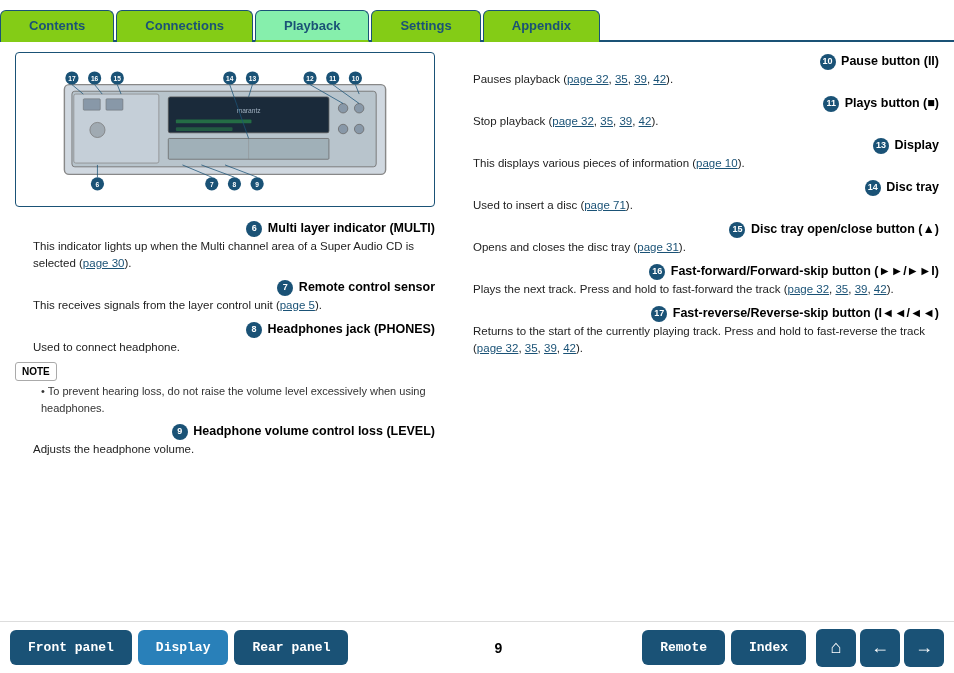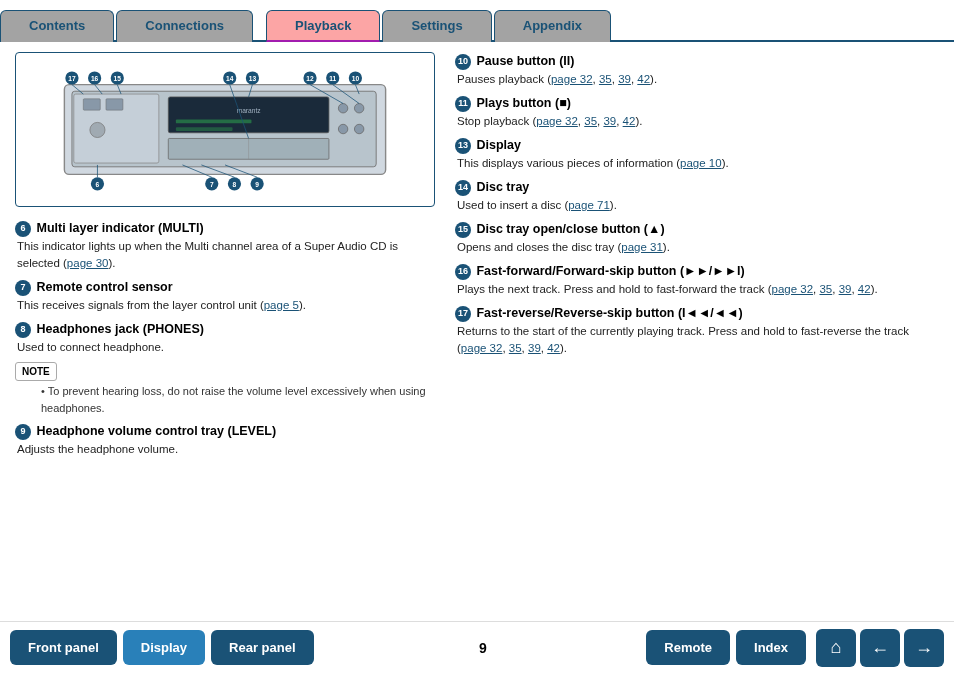--- a/index.html
+++ b/index.html
@@ -22,29 +22,28 @@
     .nav-tab {
       padding: 7px 28px;
       border: 1.5px solid #1a5276;
       border-bottom: none;
       border-radius: 6px 6px 0 0;
       margin-right: 2px;
       cursor: pointer;
       font-size: 13px;
       font-weight: bold;
       color: #1a5276;
-      background: #a3a3a3;
+      background: #84cc16;
       position: relative;
       bottom: -2px;
     }
     .nav-tab.active {
-      background: #fca5a5;
-      border-bottom: 2px solid #a21caf;
+      background: #86efac;
+      border-bottom: 2px solid #84cc16;
       z-index: 2;
-      margin-left: 11px;
     }
 
     
     .main-content {
       display: flex;
       padding: 10px 15px;
       gap: 20px;
       height: calc(673px - 46px - 52px);
     }
 
@@ -73,39 +72,40 @@
     .desc-section {
       margin-bottom: 8px;
     }
     .desc-item {
       margin-bottom: 6px;
       line-height: 1.5;
     }
     .desc-item .title {
       font-weight: bold;
       font-size: 12.5px;
+      text-align: right;
     }
     .desc-item .circle-num {
       display: inline-flex;
       align-items: center;
       justify-content: center;
       width: 16px;
       height: 16px;
       border-radius: 50%;
       background: #1a5276;
       color: #fff;
       font-size: 9px;
       font-weight: bold;
       margin-right: 2px;
       vertical-align: middle;
     }
     .desc-item .body-text {
       font-size: 11.5px;
       color: #222;
-      margin-left: 2px;
+      margin-left: 18px;
       line-height: 1.5;
     }
     .note-box {
       border: 1px solid #aaa;
       border-radius: 3px;
       display: inline-block;
       padding: 1px 6px;
       font-size: 10px;
       font-weight: bold;
       margin-bottom: 2px;
@@ -144,20 +144,21 @@
     .footer-btn {
       padding: 10px 18px;
       border-radius: 6px;
       background: #1a5276;
       color: #fff;
       font-weight: bold;
       font-size: 13px;
       cursor: pointer;
       margin-right: 6px;
       border: none;
+      font-family: Liberation Mono, monospace;
     }
     .footer-btn.light {
       background: #2980b9;
     }
     .page-num {
       flex: 1;
       text-align: center;
       font-size: 14px;
       font-weight: bold;
     }
@@ -302,21 +303,21 @@
       </div>
 
       <div class="desc-item">
         <div class="note-box">NOTE</div>
         <div class="note-text">• To prevent hearing loss, do not raise the volume level excessively when using headphones.</div>
       </div>
 
       <div class="desc-item">
         <div class="title">
           <span class="circle-num">9</span>
-          <span>Headphone volume control tray (LEVEL)</span>
+          <span>Headphone volume control loss (LEVEL)</span>
         </div>
         <div class="body-text">
           <span>Adjusts the headphone volume.</span>
         </div>
       </div>
 
     </div>
   </div>
 
   <div class="right-col">

